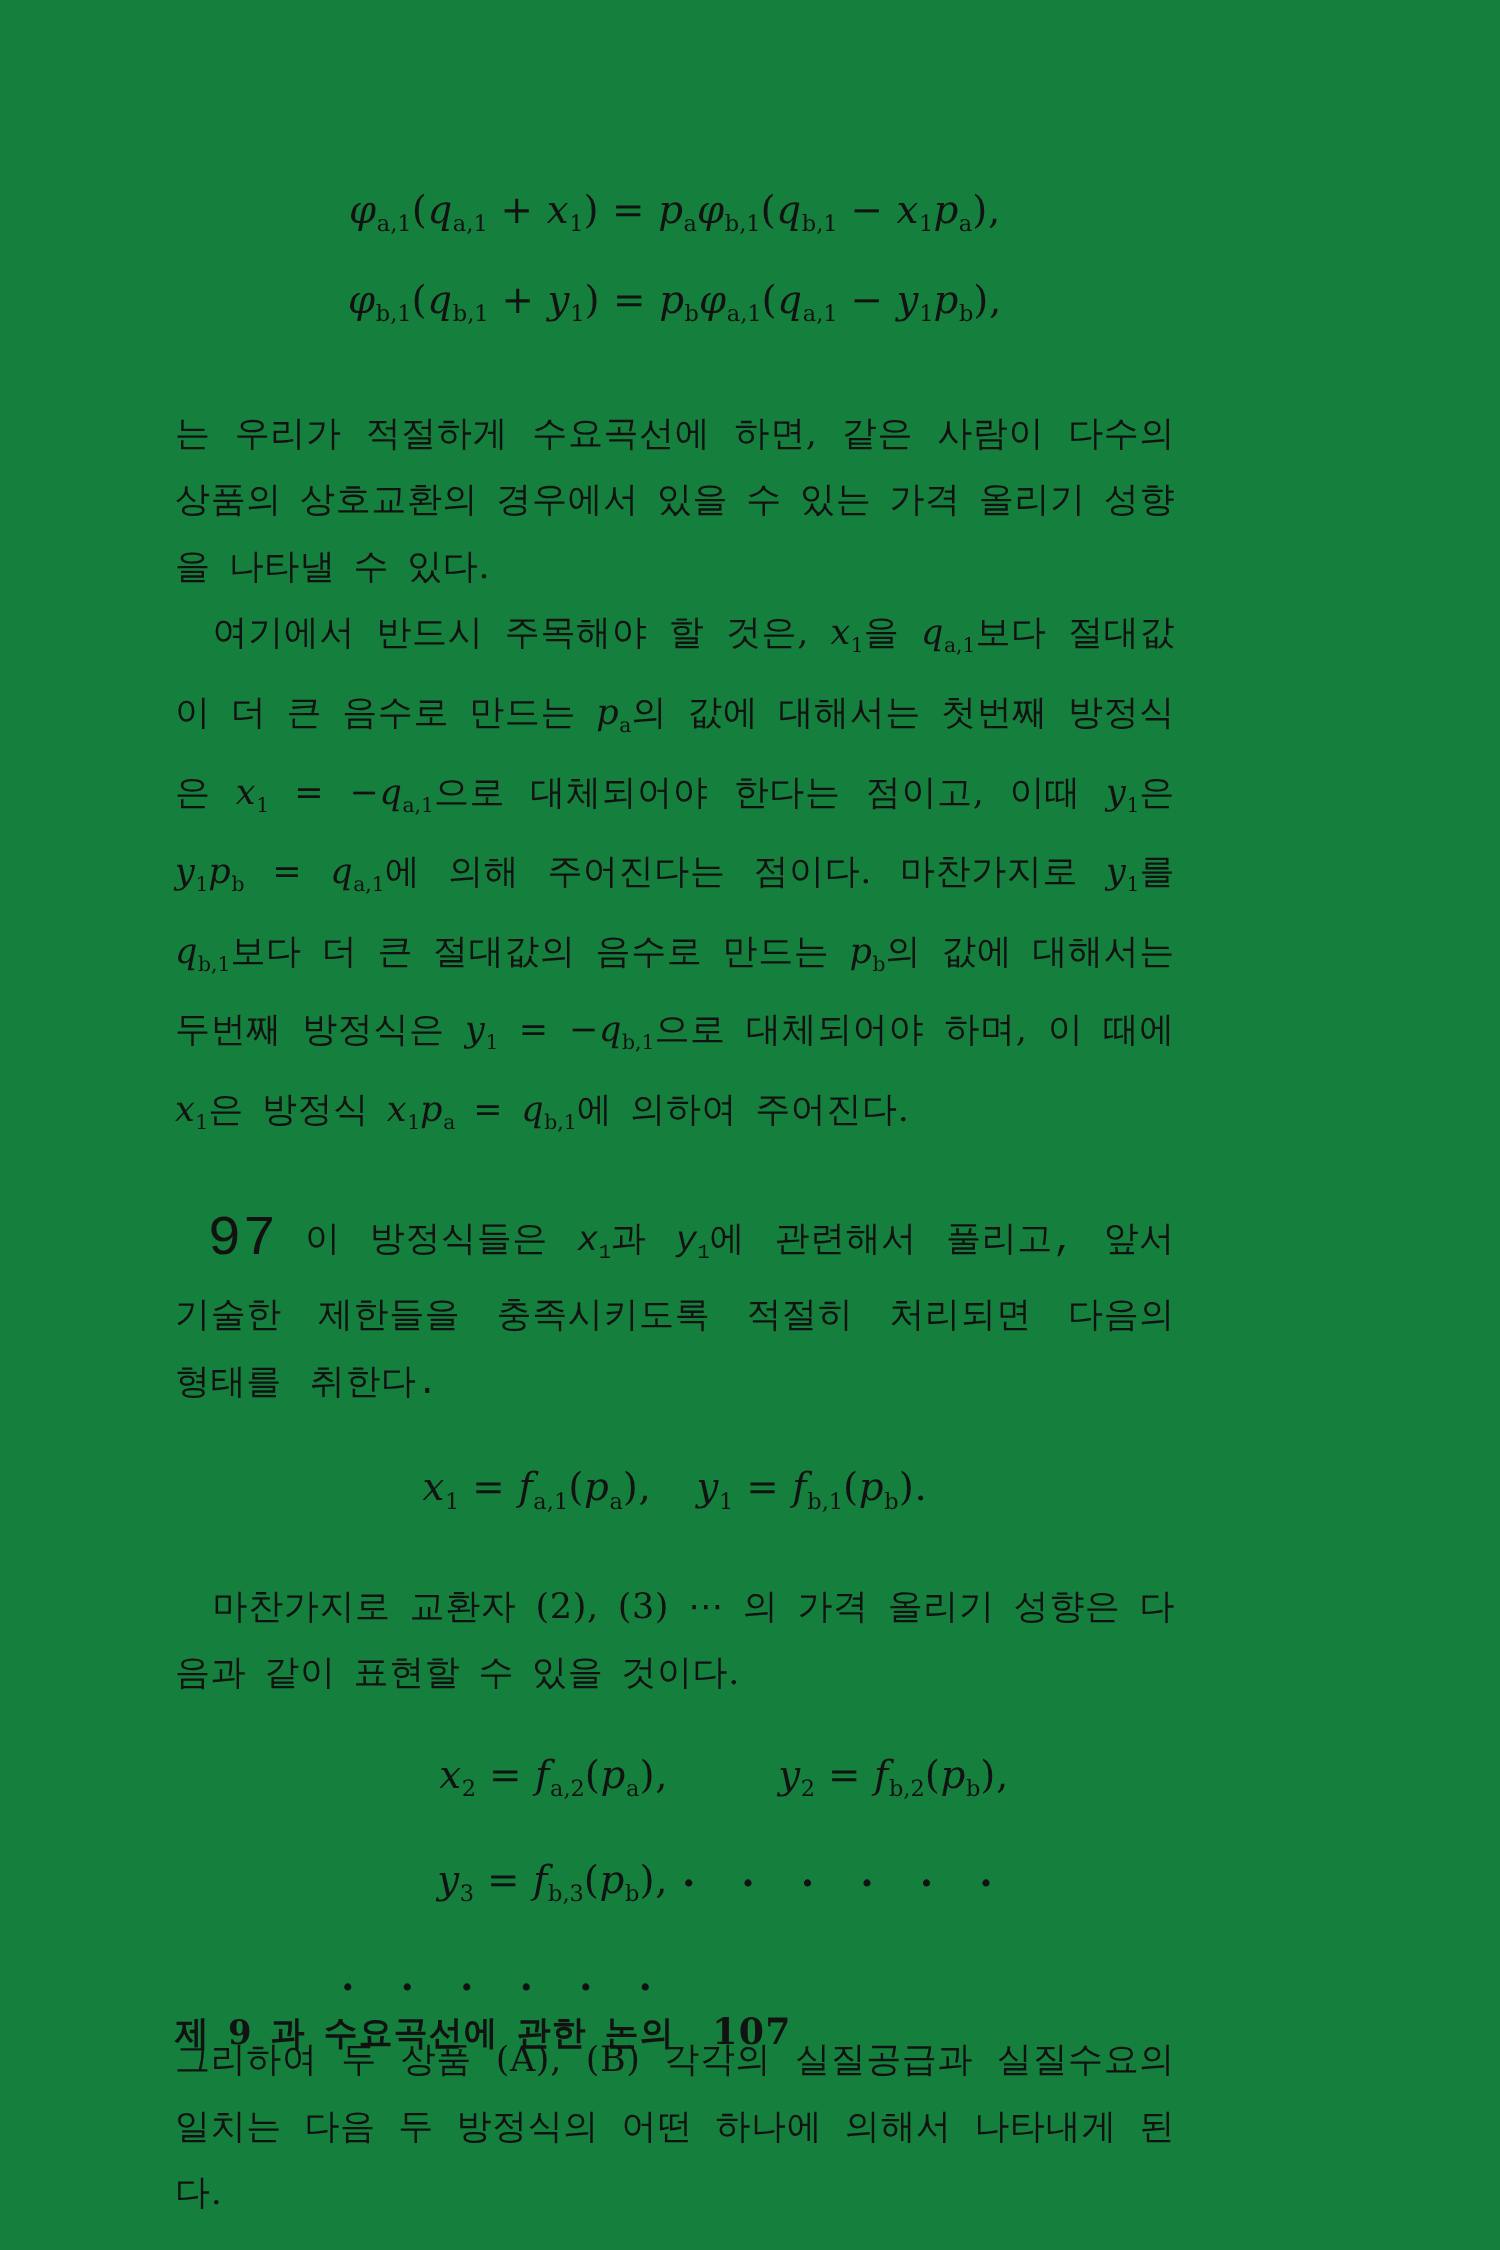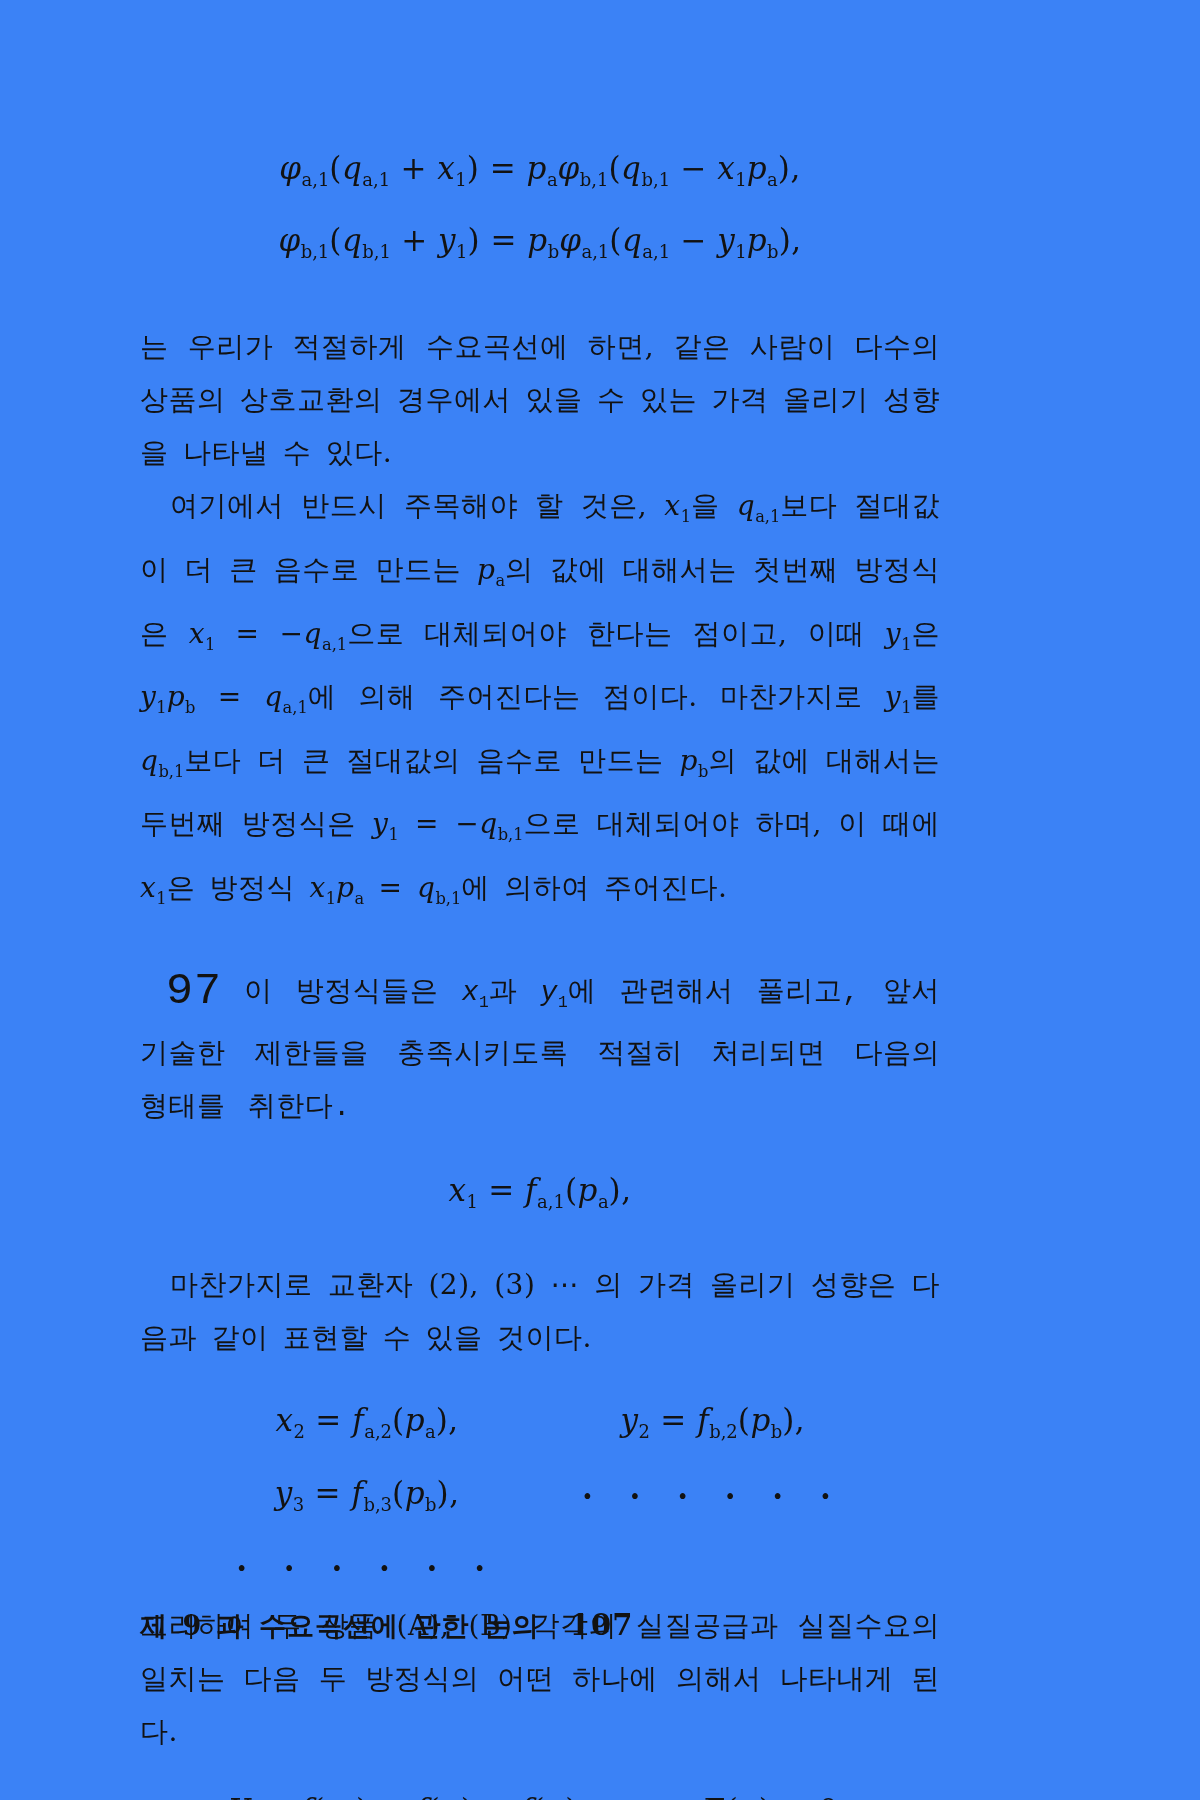--- a/index.html
+++ b/index.html
@@ -4,21 +4,21 @@
 <style>
   html,body{margin:0;padding:0;}
   body{
     width:1200px;height:1800px;
     background:#f2f2f0;
     font-family:"DejaVu Serif","Liberation Serif",serif;
   }
   .page{
     position:relative;
     width:1200px;height:1800px;
-    background:#3b82f6;
+    background:#15803d;
     color:#121212;
     overflow:hidden;
   }
   .content{
     position:absolute;
     left:140px;top:138px;
     width:800px;
   }
   
   .para{
@@ -44,21 +44,22 @@
   .eq-pair{
     display:flex;justify-content:center;gap:36px;
     margin:26px 0 26px 0;
   }
   .eq-grid{
     margin:26px auto 14px auto;
     display:grid;
     grid-template-columns:auto auto;
     column-gap:84px;
     width:max-content;
-    text-align:center;
+    text-align:right;
+    gap:11px;
   }
   .eq-dots{
     line-height:50px;
     letter-spacing:13px;
     font-weight:bold;
   }
   .eq-xy{margin-top:22px;}
   .eq-xy-inner{display:inline-block;text-align:left;}
   
   .section{
@@ -99,20 +100,21 @@
     </div>
 
     <p class="para">는 우리가 적절하게 수요곡선에 하면, 같은 사람이 다수의 상품의 상호교환의 경우에서 있을 수 있는 가격 올리기 성향을 나타낼 수 있다.</p>
 
     <p class="para indent">여기에서 반드시 주목해야 할 것은, <i>x</i><sub>1</sub>을 <i>q</i><sub>a,1</sub>보다 절대값이 더 큰 음수로 만드는 <i>p</i><sub>a</sub>의 값에 대해서는 첫번째 방정식은 <i>x</i><sub>1</sub> = −<i>q</i><sub>a,1</sub>으로 대체되어야 한다는 점이고, 이때 <i>y</i><sub>1</sub>은 <i>y</i><sub>1</sub><i>p</i><sub>b</sub> = <i>q</i><sub>a,1</sub>에 의해 주어진다는 점이다. 마찬가지로 <i>y</i><sub>1</sub>를 <i>q</i><sub>b,1</sub>보다 더 큰 절대값의 음수로 만드는 <i>p</i><sub>b</sub>의 값에 대해서는 두번째 방정식은 <i>y</i><sub>1</sub> = −<i>q</i><sub>b,1</sub>으로 대체되어야 하며, 이 때에 <i>x</i><sub>1</sub>은 방정식 <i>x</i><sub>1</sub><i>p</i><sub>a</sub> = <i>q</i><sub>b,1</sub>에 의하여 주어진다.</p>
 
     <p class="para section"><span class="secnum">97</span><span>이 방정식들은 <i>x</i><sub>1</sub>과 <i>y</i><sub>1</sub>에 관련해서 풀리고, 앞서 기술한 제한들을 충족시키도록 적절히 처리되면 다음의 형태를 취한다.</span></p>
 
     <div class="eq eq-pair">
       <span class="eq-line"><i>x</i><sub>1</sub> = <i>f</i><sub>a,1</sub>(<i>p</i><sub>a</sub>),</span>
+      <span class="eq-line"><i>y</i><sub>1</sub> = <i>f</i><sub>b,1</sub>(<i>p</i><sub>b</sub>).</span>
     </div>
 
     <p class="para indent">마찬가지로 교환자 (2), (3) ⋯ 의 가격 올리기 성향은 다음과 같이 표현할 수 있을 것이다.</p>
 
     <div class="eq eq-grid">
       <span class="eq-line"><i>x</i><sub>2</sub> = <i>f</i><sub>a,2</sub>(<i>p</i><sub>a</sub>),</span>
       <span class="eq-line"><i>y</i><sub>2</sub> = <i>f</i><sub>b,2</sub>(<i>p</i><sub>b</sub>),</span>
       <span class="eq-line"><i>y</i><sub>3</sub> = <i>f</i><sub>b,3</sub>(<i>p</i><sub>b</sub>),</span>
       <span class="eq-line eq-dots">. . . . . .</span>
       <span class="eq-line eq-dots">. . . . . .</span>

